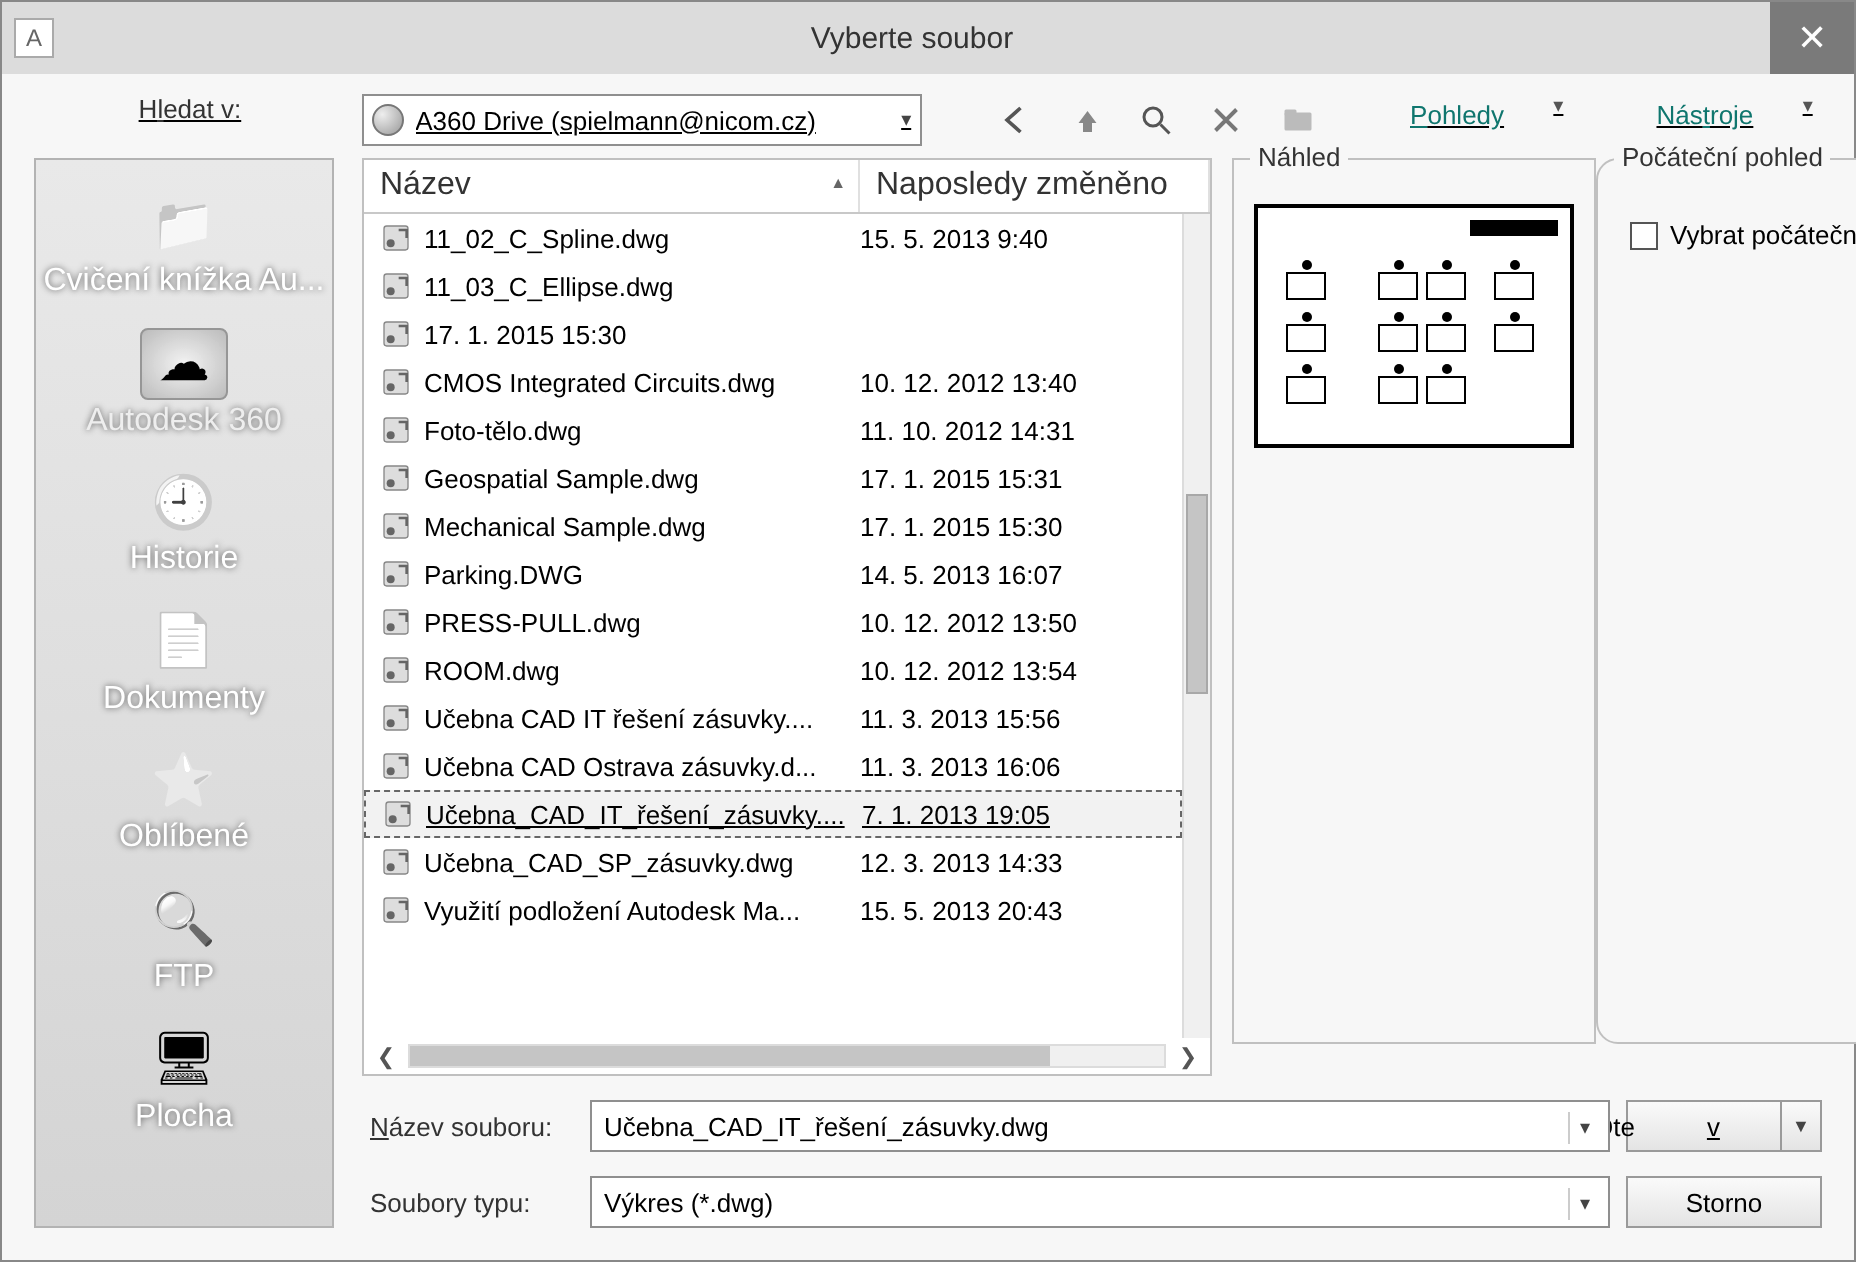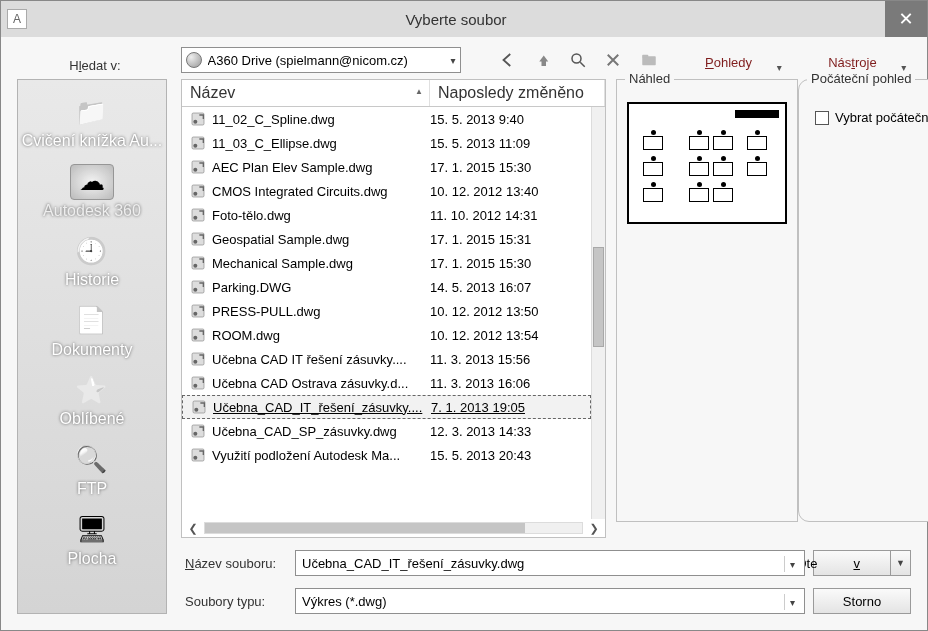--- a/index.html
+++ b/index.html
@@ -5,32 +5,32 @@
   * { box-sizing: border-box; margin: 0; padding: 0; font-family: "Segoe UI", Tahoma, sans-serif; font-size: 13px; }
   body { background: #fff; width: 928px; height: 631px; overflow: hidden; }
 
   .window { width: 928px; height: 631px; background: #f7f7f7; border: 1px solid #888; display: flex; flex-direction: column; }
 
   .titlebar { height: 36px; background: #dcdcdc; display: flex; align-items: center; padding-left: 6px; position: relative; }
   .titlebar .app-icon { width: 20px; height: 20px; background: #fff; border: 1px solid #aaa; display: flex; align-items: center; justify-content: center; font-size: 12px; color:#666; }
   .titlebar .title { flex: 1; text-align: center; font-size: 15px; color: #333; }
   .titlebar .close { width: 42px; height: 36px; background: #7a7a7a; color: #fff; font-size: 18px; display: flex; align-items: center; justify-content: center; cursor: pointer; }
 
-  .toolbar-area { padding: 10px 18px 6px 18px; display: flex; align-items: flex-end; gap: 16px; }
+  .toolbar-area { padding: 10px 18px 6px 18px; display: flex; align-items: flex-start; gap: 16px; text-decoration: underline; }
   .lookin-label { width: 148px; text-align: right; padding-right: 10px; color:#333; }
   .lookin-label .u { text-decoration: underline; }
   .lookin-select { flex: 0 0 280px; height: 26px; border: 1px solid #8f8f8f; background: #fff; display: flex; align-items: center; padding: 0 4px; gap:6px; position:relative;margin-left:34px; }
   .lookin-select .globe { width:16px; height:16px; border-radius:50%; background: radial-gradient(circle at 30% 30%, #eee, #999); border:1px solid #777; }
   .lookin-select .txt { flex:1; overflow:hidden; text-overflow:ellipsis; white-space:nowrap; }
   .lookin-select .dd { font-size:10px; color:#444; }
 
   .tbtn { width: 26px; height: 26px; display: flex; align-items:center; justify-content:center; cursor:pointer; color:#555; }
   .tbtn svg { width:18px; height:18px; }
 
-  .menu-btn { padding: 3px 6px; cursor:pointer; color:#7f1d1d; }
+  .menu-btn { padding: 3px 6px; cursor:pointer; color:#0f766e; }
   .menu-btn .u { text-decoration: underline; }
   .menu-dd { width:14px; text-align:center; color:#555; font-size:10px; }
 
   .body-area { flex:1; display:flex; padding: 0 16px 16px 16px; gap:0; }
 
   .places { width: 150px; background: linear-gradient(#e9e9e9,#d4d4d4); border:1px solid #b3b3b3; display:flex; flex-direction:column; align-items:center; padding:8px 0; gap:4px; overflow:hidden; }
   .place { width: 100%; text-align:center; padding:6px 0 4px 0; cursor:pointer; }
   .place .pic { width:44px; height:36px; margin:0 auto 2px auto; display:flex; align-items:center; justify-content:center; }
   .place.selected .pic { border:1px solid #888; background: radial-gradient(#ddd,#aaa); border-radius:4px; }
   .place .label { font-size:16px; color:#fff; text-shadow:0 0 3px #555; line-height:1.1; }
@@ -196,31 +196,29 @@
                 </div>
                 <div class="file-row">
                   <div class="fic">
                     <svg viewBox="0 0 24 24">
                       <rect x="3" y="3" width="18" height="18" rx="2" fill="#ddd" stroke="#888"></rect>
                       <circle cx="8" cy="16" r="3" fill="#666"></circle>
                       <path d="M14 6 h6 v6" fill="none" stroke="#666" stroke-width="2"></path>
                     </svg>
                   </div>
                   <div class="fname">11_03_C_Ellipse.dwg</div>
-                  <div class="fdate">15. 5. 2013 11:09</div>
-                </div>
-                <div class="file-row">
-                  <div class="fic">
-                    <svg viewBox="0 0 24 24">
-                      <rect x="3" y="3" width="18" height="18" rx="2" fill="#ddd" stroke="#888"></rect>
-                      <circle cx="8" cy="16" r="3" fill="#666"></circle>
-                      <path d="M14 6 h6 v6" fill="none" stroke="#666" stroke-width="2"></path>
-                    </svg>
-                  </div>
-                  <div class="fname">AEC Plan Elev Sample.dwg</div>
+                </div>
+                <div class="file-row">
+                  <div class="fic">
+                    <svg viewBox="0 0 24 24">
+                      <rect x="3" y="3" width="18" height="18" rx="2" fill="#ddd" stroke="#888"></rect>
+                      <circle cx="8" cy="16" r="3" fill="#666"></circle>
+                      <path d="M14 6 h6 v6" fill="none" stroke="#666" stroke-width="2"></path>
+                    </svg>
+                  </div>
                   <div class="fdate">17. 1. 2015 15:30</div>
                 </div>
                 <div class="file-row">
                   <div class="fic">
                     <svg viewBox="0 0 24 24">
                       <rect x="3" y="3" width="18" height="18" rx="2" fill="#ddd" stroke="#888"></rect>
                       <circle cx="8" cy="16" r="3" fill="#666"></circle>
                       <path d="M14 6 h6 v6" fill="none" stroke="#666" stroke-width="2"></path>
                     </svg>
                   </div>

